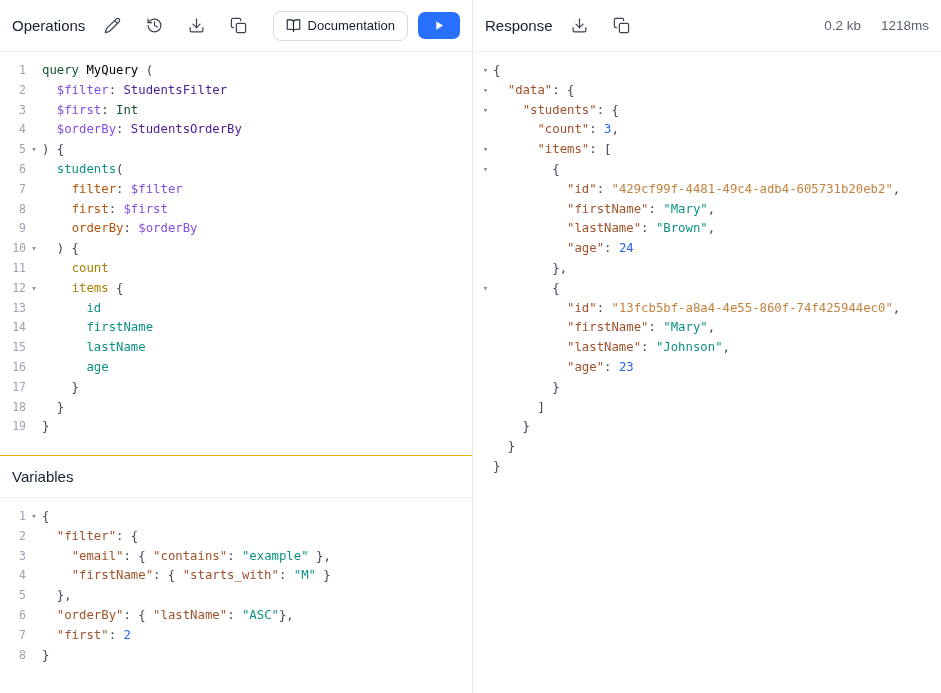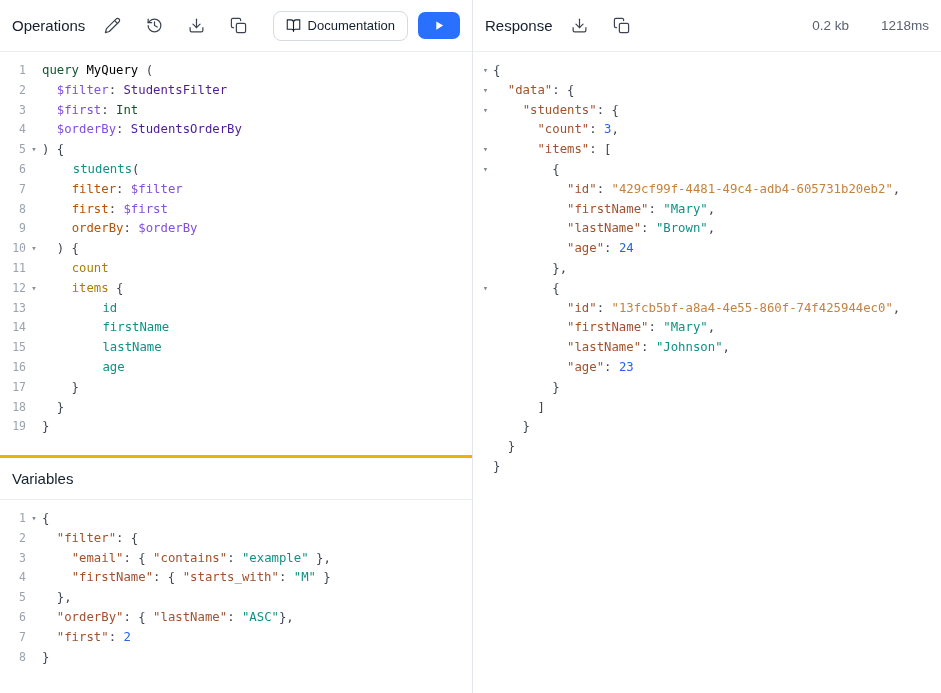--- a/index.html
+++ b/index.html
@@ -22,42 +22,42 @@
   .doc-btn { margin-left:auto; display:flex; align-items:center; gap:7px; height:30px;
     padding:0 12px; background:#fff; border:1px solid #d6dae1; border-radius:8px;
     font-family:inherit; font-size:13px; color:#15202e; cursor:pointer; white-space:nowrap; }
   .doc-btn svg { width:15px; height:15px; }
 
   .play-btn { margin-left:10px; width:42px; height:27px; flex:0 0 42px; border:none;
     border-radius:7px; background:#2970ff; display:flex; align-items:center;
     justify-content:center; cursor:pointer; }
   .play-btn svg { width:11px; height:11px; fill:#ffffff; display:block; }
 
-  .meta { margin-left:auto; display:flex; align-items:center; gap:32px;
+  .meta { margin-left:auto; display:flex; align-items:center; gap:20px;
     font-size:13.5px; color:#5a6370; }
 
   .ops-section { height:455px; flex:0 0 455px; display:flex; flex-direction:column; }
-  .vars-section { flex:1; display:flex; flex-direction:column; border-top:3px solid #eab308; }
+  .vars-section { flex:1; display:flex; flex-direction:column; border-top:1px solid #eab308; }
   .vars-header { height:42px; flex:0 0 42px; display:flex; align-items:center;
     padding:0 12px; border-bottom:1px solid #eceef2; }
 
   .code-area { font-family:"DejaVu Sans Mono","Liberation Mono",monospace;
     font-size:12.3px; padding-top:9px; overflow:hidden; flex:1; }
   .code-line { display:flex; height:19.8px; line-height:19.8px; white-space:pre; }
   .ln { flex:0 0 26px; width:26px; text-align:right; color:#9aa3ae; font-size:11.5px; }
   .fold { flex:0 0 16px; width:16px; text-align:center; color:#828b99; font-size:9px; }
   .resp-area .fold { flex:0 0 15px; width:15px; margin-left:5px; }
   .ct { white-space:pre; }
 
   .tk-pn  { color:#3d4451; }
   .tk-kw  { color:#14532d; }
   .tk-op  { color:#000000; }
   .tk-var { color:#8250df; }
   .tk-typ { color:#4c1d95; }
-  .tk-fld { color:#0f9185;margin-left:16px; }
+  .tk-fld { color:#0f9185; }
   .tk-fl2 { color:#a87f00;margin-top:32px; }
   .tk-arg { color:#b45309; }
   .tk-key { color:#a0522d; }
   .tk-str { color:#0f9185; }
   .tk-id  { color:#c4823f; }
   .tk-num { color:#2563eb; }
 </style>
 </head>
 <body>
 

